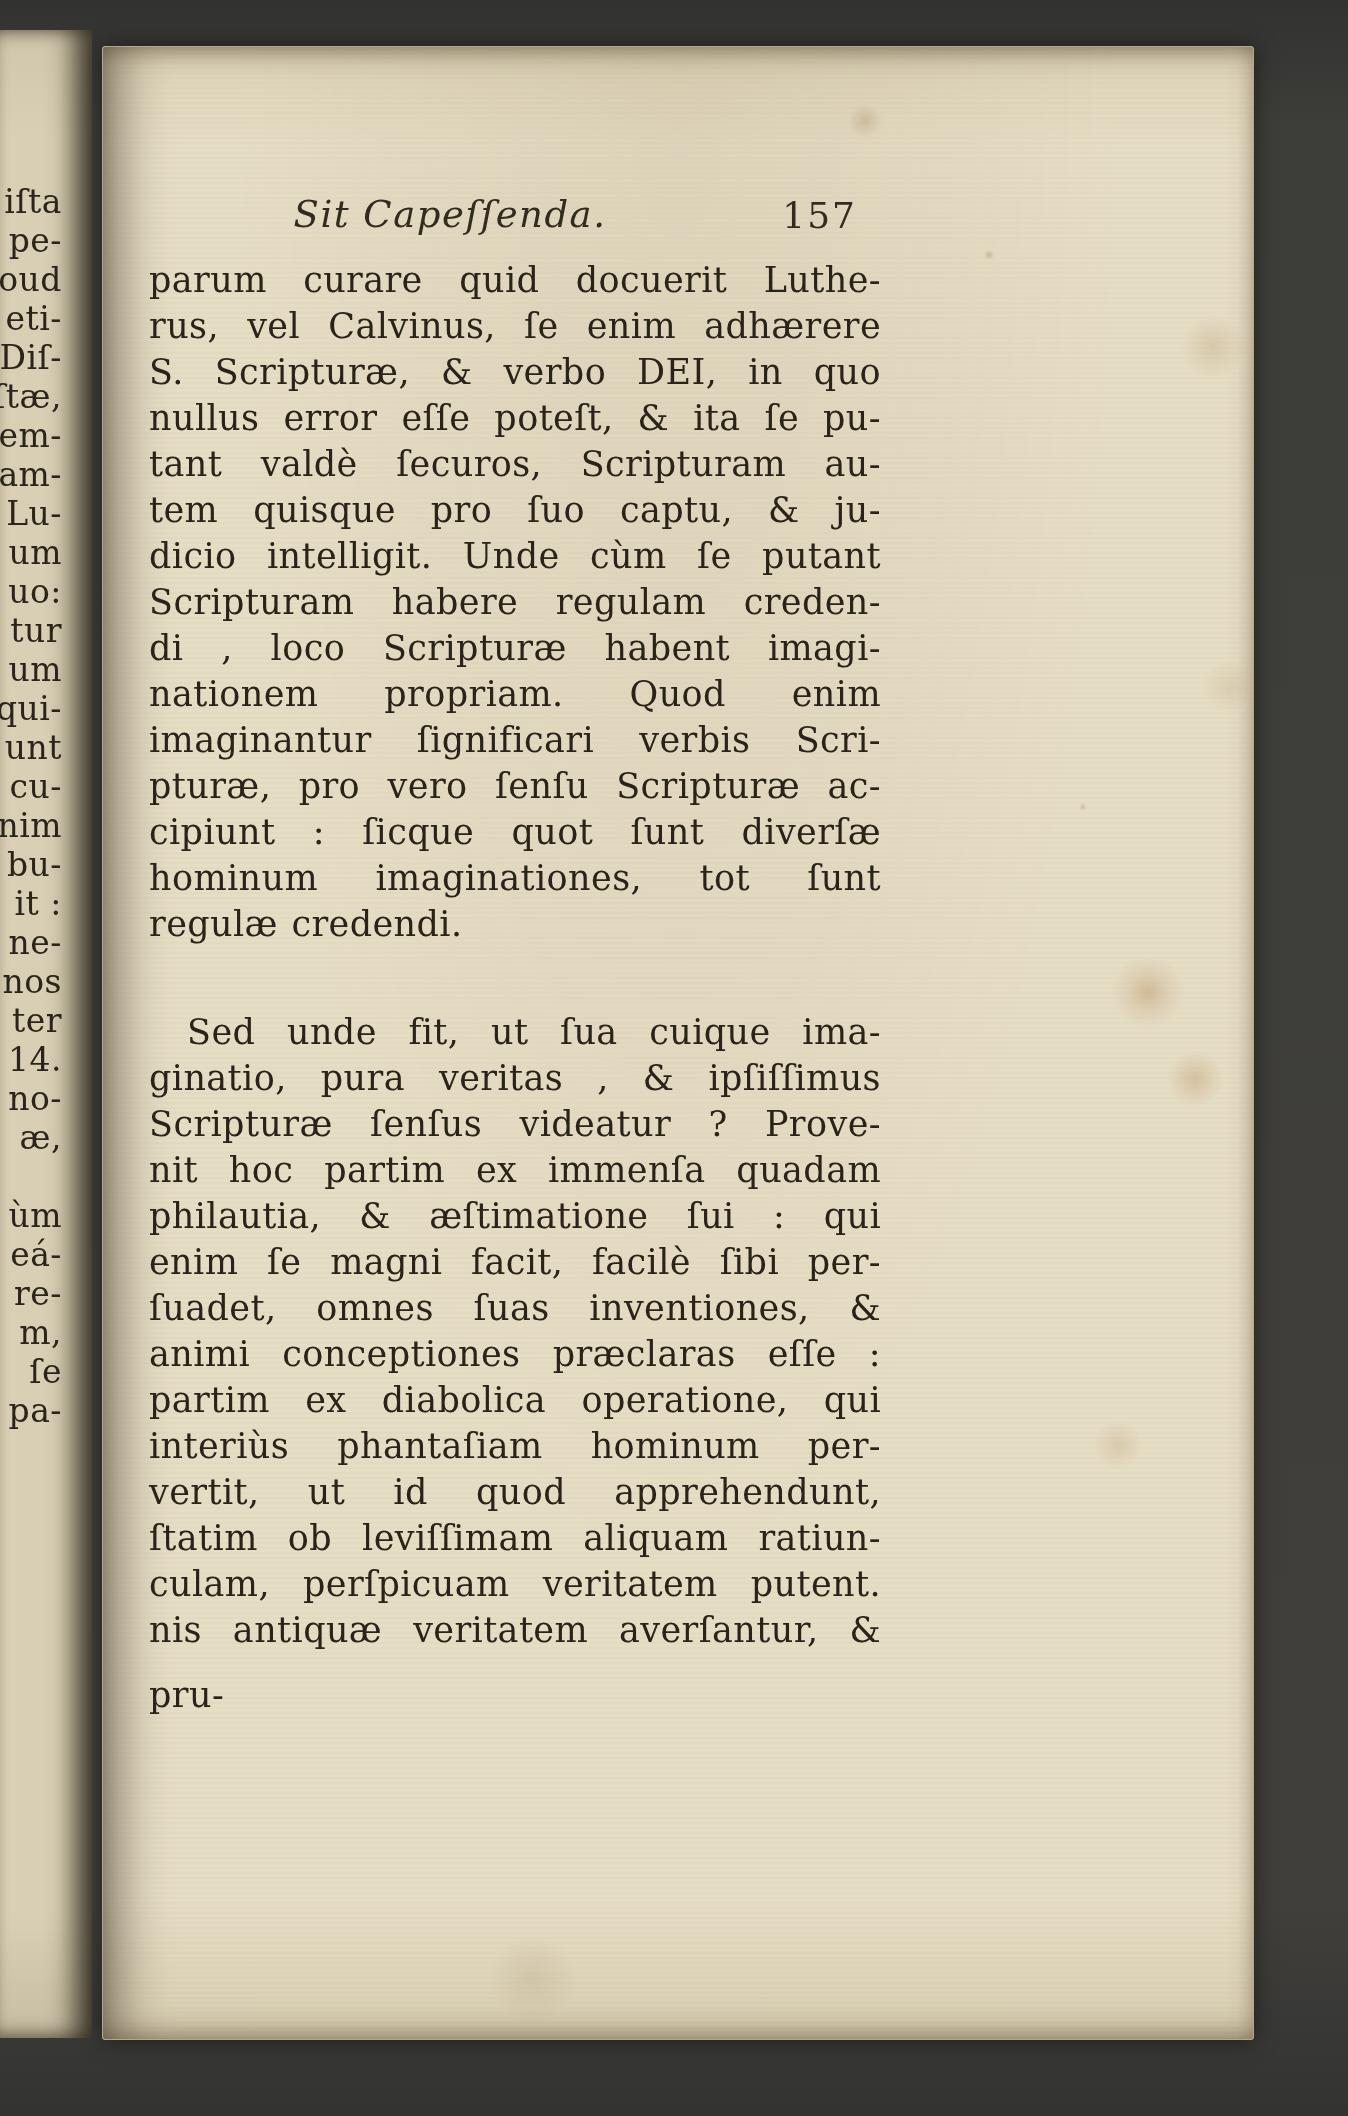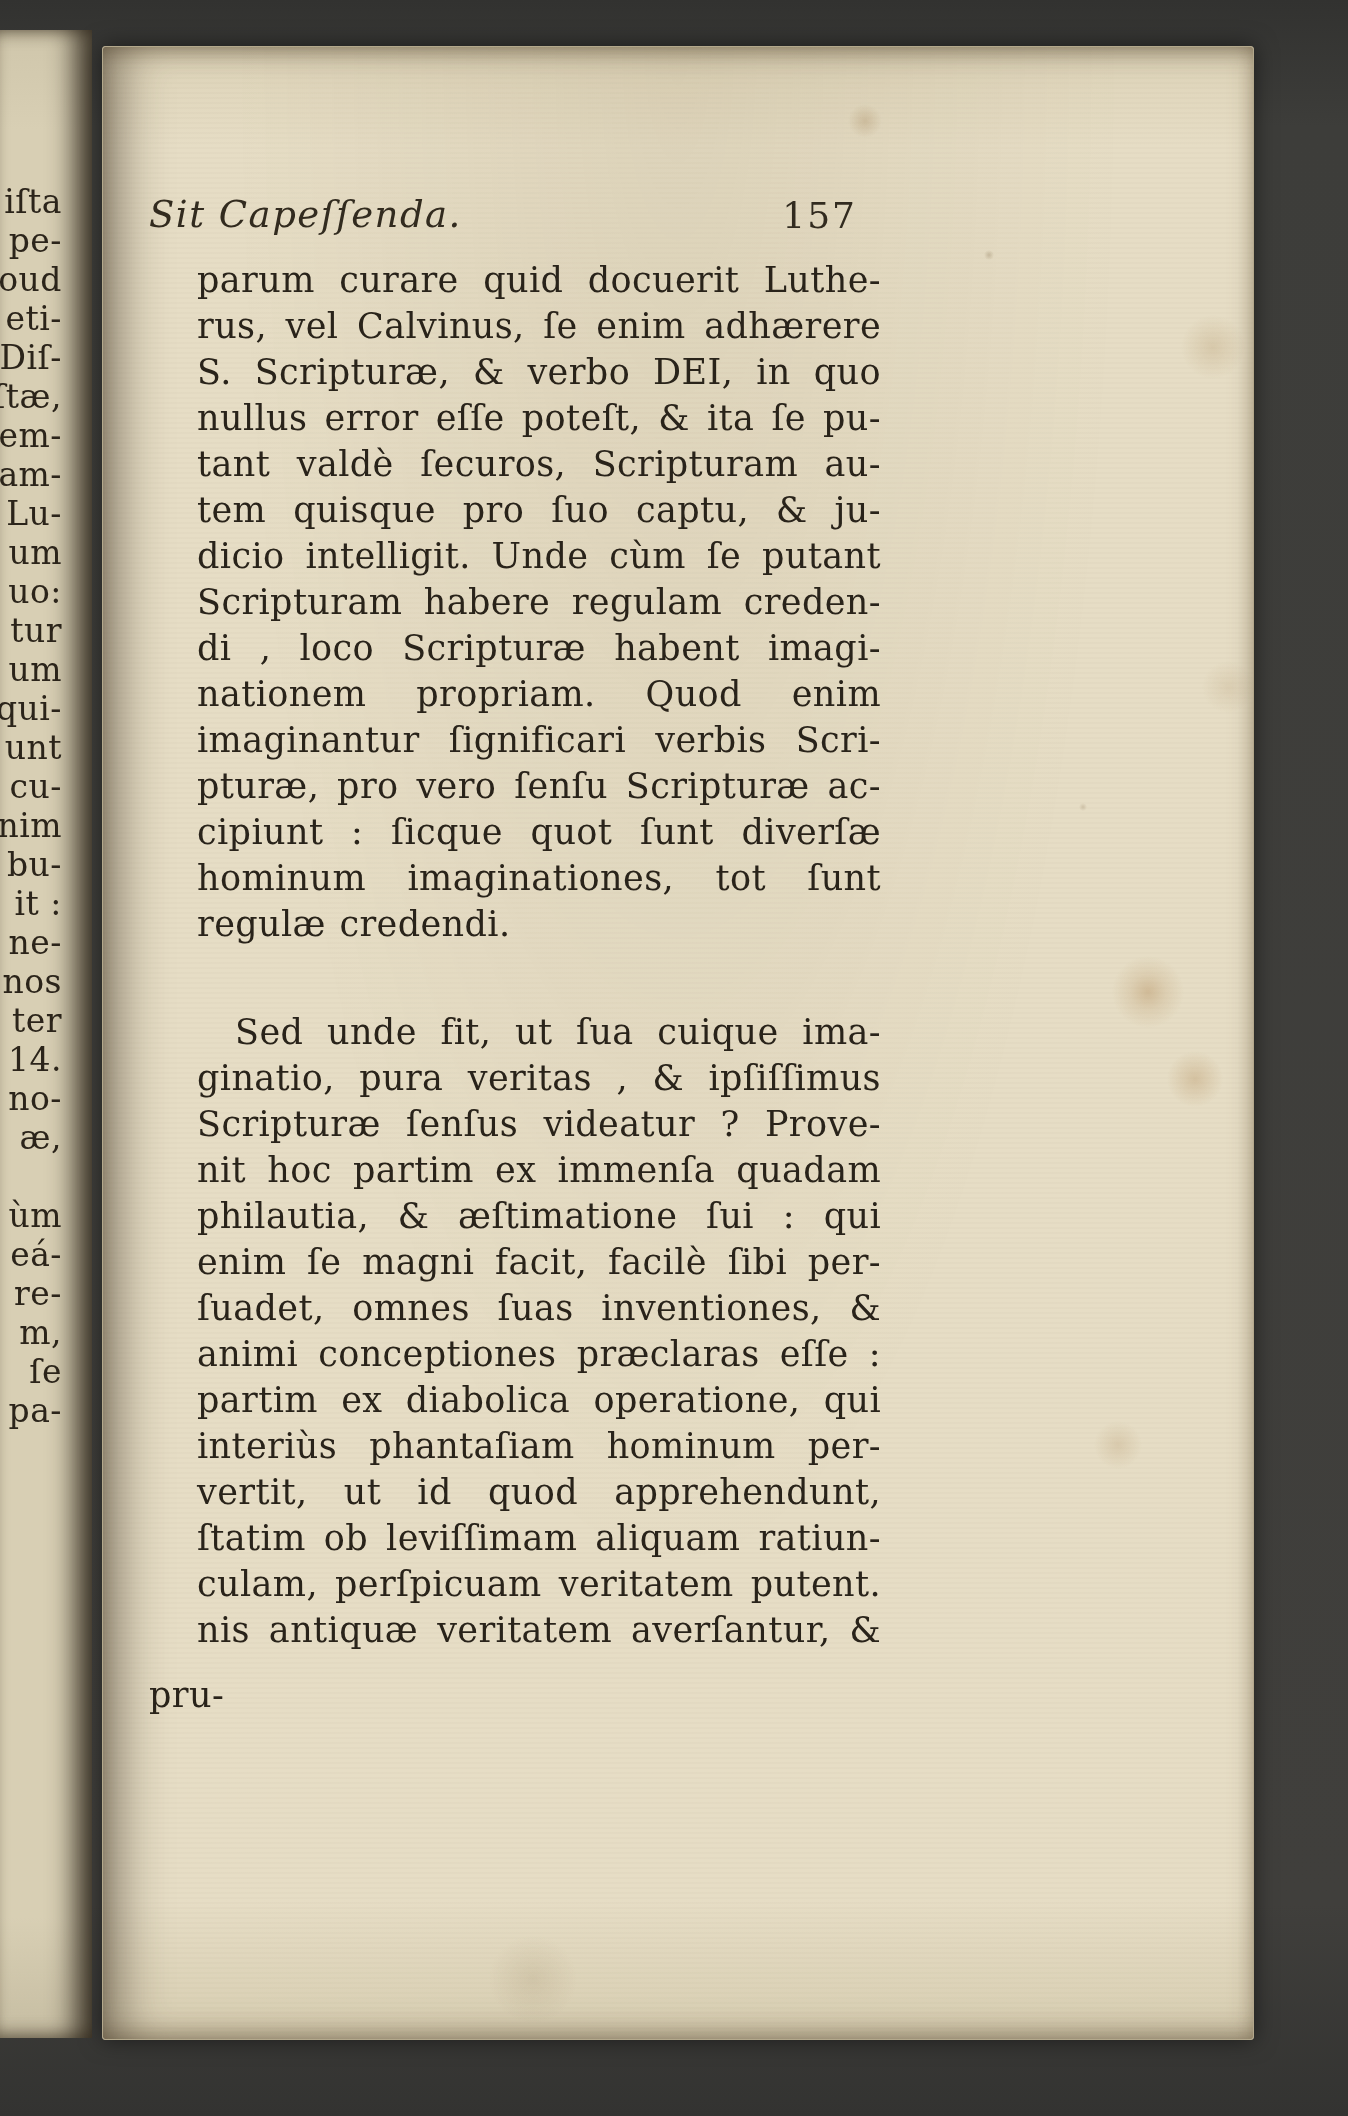--- a/index.html
+++ b/index.html
@@ -67,21 +67,21 @@
       radial-gradient(ellipse at 50% 0%, rgba(120,100,60,0.08), transparent 55%),
       repeating-linear-gradient(0deg, rgba(120,105,75,0.025) 0 2px, transparent 2px 5px);
   }
   .running-header {
     position: absolute; top: 146px; left: 46px;
     width: 732px; height: 52px;
     color: #322b1f;
   }
   .header-title {
     display: block;
-    text-align: left;
+    text-align: center;
     padding-right: 130px;
     font-style: italic;
     font-size: 37px;
     letter-spacing: 1.5px;
   }
   .page-number {
     position: absolute; right: 24px; top: 2px;
     font-size: 36px;
     letter-spacing: 2px;
   }
@@ -91,21 +91,20 @@
     font-size: 35px;
     line-height: 46px;
     letter-spacing: 0.4px;
     word-spacing: 2px;
     color: #29231a;
   }
   .paragraph.spaced { margin-top: 62px; }
   .text-line {
     text-align: justify;
     text-align-last: justify;
-    margin-left: 48px;
   }
   .text-line.indent { text-indent: 38px; }
   .text-line.no-justify { text-align-last: left; }
   .catchword {
     text-align: left;
     padding-right: 2px;
     margin-top: 19px;
   }
 </style>
 </head>

